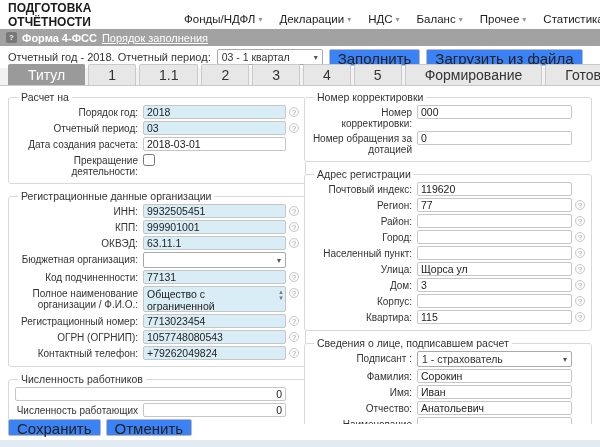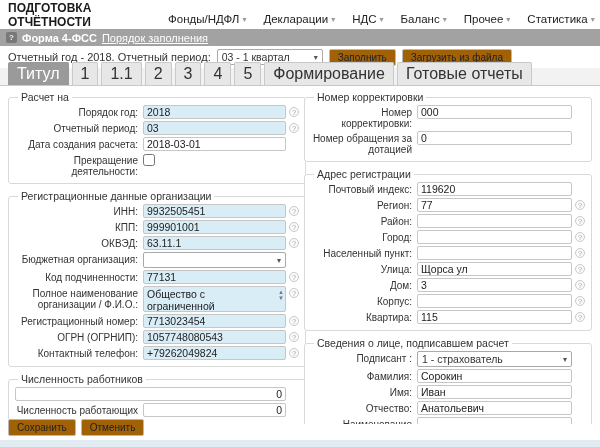--- a/index.html
+++ b/index.html
@@ -2,39 +2,39 @@
 <html><head>
 <meta charset="utf-8">
 <style>
   * { box-sizing: border-box; }
   html,body { margin:0; padding:0; }
   body {
     width:600px; height:447px; position:relative; overflow:hidden;
     background:#fff; font-family:"Liberation Sans", sans-serif; color:#333;
   }
   
-  .nav { height:29px; display:flex; align-items:center; padding:0 8px; background:#fff; }
+  .nav { height:29px; display:flex; align-items:center; padding:0 8px; background:#fff;gap:16px; }
   .brand { font-weight:bold; font-size:12px; color:#1a1a1a; width:160px; flex:none; }
   .nav-items { display:flex; align-items:center; gap:17px;margin-top:8px; }
   .nav-item { font-size:11.5px; color:#222; cursor:pointer; white-space:nowrap; }
   .caret { color:#999; font-size:8px; margin-left:3px; vertical-align:1px; }
   
   .titlebar { height:17px; background:#a2a2a2; color:#fff; display:flex; align-items:center; padding:0 6px; gap:5px; font-size:11px; }
   .tb-icon { width:11px; height:11px; background:#787878; border-radius:2px; color:#eee; font-size:8px; font-weight:bold; display:flex; align-items:center; justify-content:center; flex:none; }
   .tb-title { font-weight:bold; }
   .tb-link { color:#fff; text-decoration:underline; cursor:pointer; }
   
   .toolbar { height:22px; display:flex; align-items:center; padding:0 8px; gap:6px; font-size:11px; color:#333; background:#fff; }
   .select { border:1px solid #a9a9a9; background:#fff; height:16px; padding:0 4px; font-size:10.5px; display:flex; align-items:center; justify-content:space-between; gap:6px; border-radius:2px; cursor:pointer; }
   .select .caret { margin:0; color:#555; }
   .toolbar .select { width:106px; flex:none; }
-  .btn { border:1px solid #b9b9b9; background:#a16207; font-size:10px; height:17px; padding:0 8px; border-radius:2px; color:#222; font-family:inherit; cursor:pointer; }
+  .btn { border:1px solid #b9b9b9; background:#3b82f6; font-size:15px; height:17px; padding:0 8px; border-radius:2px; color:#222; font-family:inherit; cursor:pointer; }
   
   .tabs { background:#f2f2f2; border-bottom:1px solid #c9c9c9; padding:3px 8px 0; display:flex; gap:3px; height:18px; align-items:flex-end; }
-  .tab { background:#e7e7e7; border:1px solid #c9c9c9; border-bottom:none; font-size:16px; padding:2px 8px; color:#333; border-radius:2px 2px 0 0; cursor:pointer; white-space:nowrap; }
+  .tab { background:#e7e7e7; border:1px solid #c9c9c9; border-bottom:none; font-size:14px; padding:2px 19px; color:#333; border-radius:2px 2px 0 0; cursor:pointer; white-space:nowrap; }
   .tab.active { background:#9a9a9a; border-color:#9a9a9a; color:#fff; }
   
   .main { display:flex; gap:8px; padding:5px 8px 0; height:338px; overflow:hidden; }
   .col { flex:1; display:flex; flex-direction:column; gap:6px; min-width:0; }
   fieldset { border:1px solid #d9d9d9; border-radius:3px; margin:0; padding:2px 6px 4px; background:#fff; }
   legend { font-size:10.5px; color:#333; padding:0 3px; margin-left:3px; }
   .row { display:flex; align-items:flex-start; margin-bottom:2px; }
   .lbl { width:128px; flex:none; text-align:right; font-size:10px; color:#333; line-height:11px; padding:2px 5px 0 0; }
   .col-r .lbl { width:106px; }
   .ctl { flex:1; display:flex; align-items:center; position:relative; padding-right:13px; min-width:0; }

